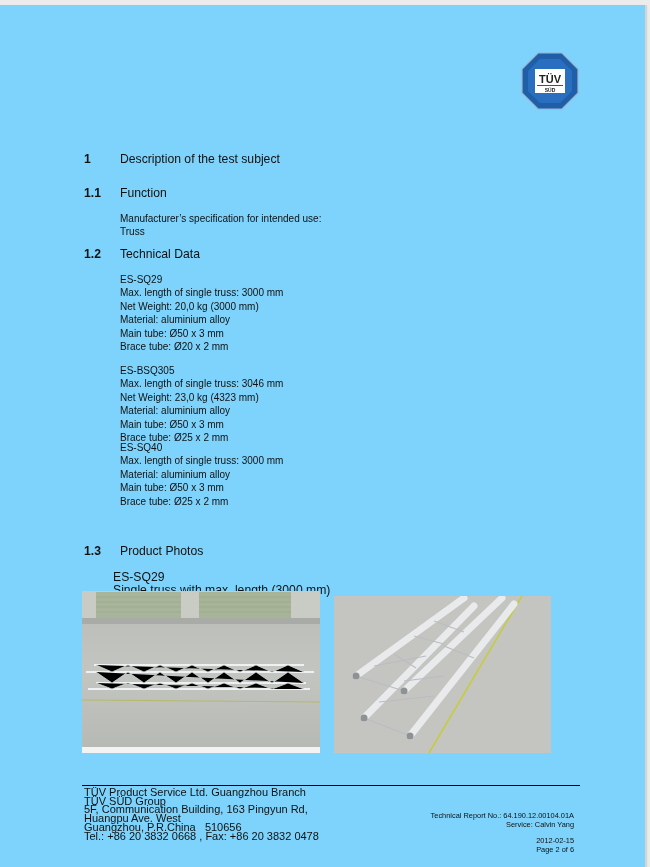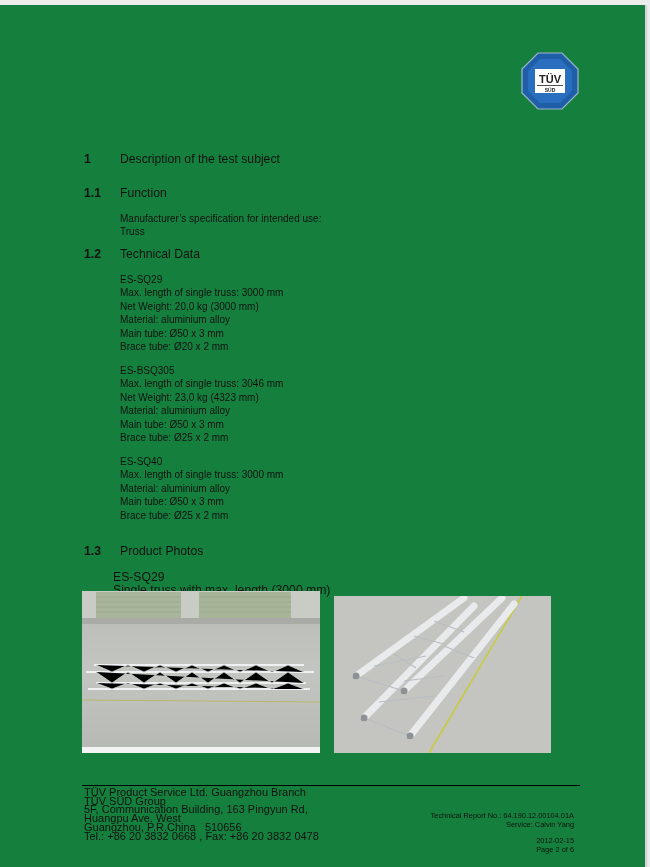--- a/index.html
+++ b/index.html
@@ -5,21 +5,21 @@
   html, body { margin: 0; padding: 0; }
   body {
     width: 650px; height: 867px; overflow: hidden;
     background: #ececec;
     font-family: "Liberation Sans", sans-serif;
     color: #111;
     position: relative;
   }
   .page {
     position: absolute; left: 0; top: 5px; width: 645px; height: 862px;
-    background: #15803d;
+    background: #7dd3fc;
     border-right: 2px solid #d4d4d4;
     box-shadow: 0 1px 2px rgba(0,0,0,0.08);
   }
   .logo { position: absolute; left: 521px; top: 47px; width: 58px; height: 58px; }
   .num { position: absolute; left: 84px; font-weight: bold; font-size: 12.2px; }
   .title { position: absolute; left: 120px; font-weight: normal; font-size: 12.2px; }
   .text { position: absolute; left: 120px; font-size: 10px; line-height: 13.4px; }
   .spec-line { display: block; white-space: nowrap; }
   .photos-cap { position: absolute; left: 113px; top: 566px; font-size: 12.2px; line-height: 13.4px; }
   .photo { position: absolute; overflow: hidden; }
@@ -66,21 +66,21 @@
 
   <div class="text" style="top:359px">
     <span class="spec-line">ES-BSQ305</span>
     <span class="spec-line">Max. length of single truss: 3046 mm</span>
     <span class="spec-line">Net Weight: 23,0 kg (4323 mm)</span>
     <span class="spec-line">Material: aluminium alloy</span>
     <span class="spec-line">Main tube: Ø50 x 3 mm</span>
     <span class="spec-line">Brace tube: Ø25 x 2 mm</span>
   </div>
 
-  <div class="text" style="top:450px">
+  <div class="text" style="top:436px">
     <span class="spec-line">ES-SQ40</span>
     <span class="spec-line">Max. length of single truss: 3000 mm</span>
     <span class="spec-line">Material: aluminium alloy</span>
     <span class="spec-line">Main tube: Ø50 x 3 mm</span>
     <span class="spec-line">Brace tube: Ø25 x 2 mm</span>
   </div>
 
   <div class="num" style="top:539px">1.3</div>
   <div class="title" style="top:539px">Product Photos</div>
   <div class="photos-cap">

